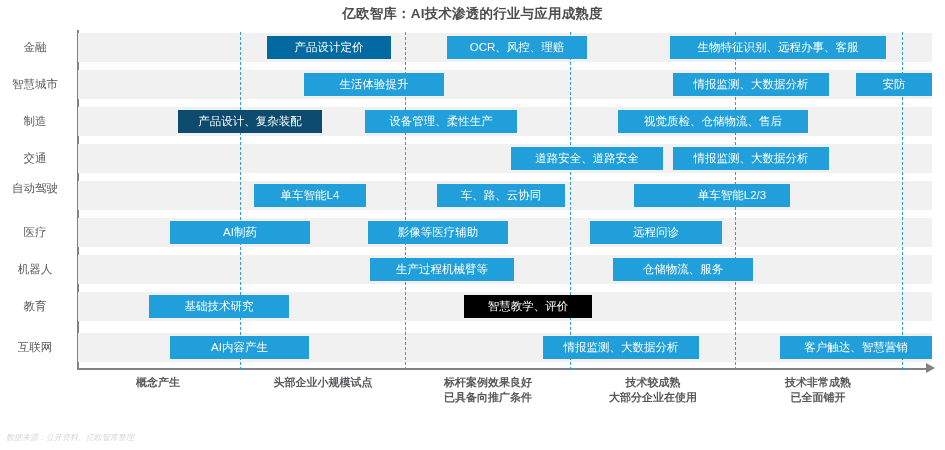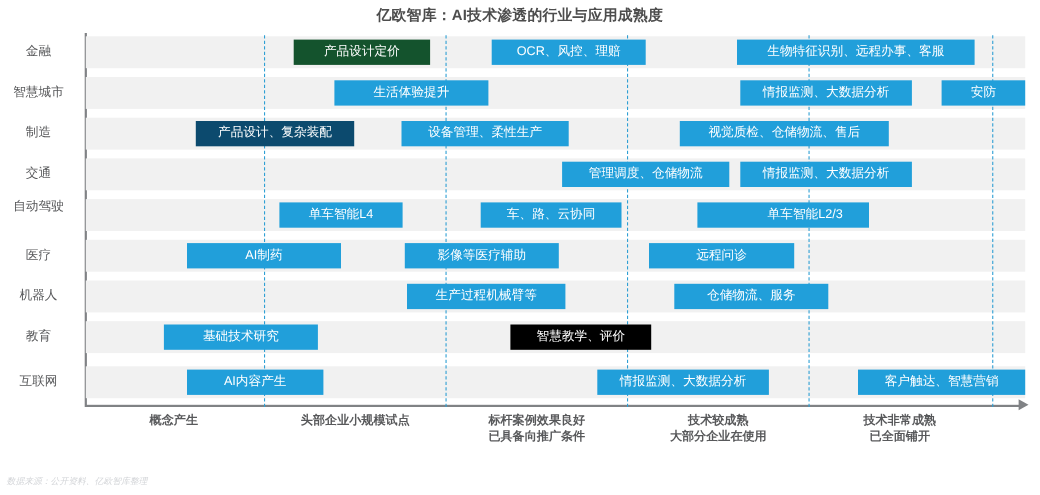--- a/index.html
+++ b/index.html
@@ -120,42 +120,42 @@
       <div class="row-label" style="top: 340px;"><span>互联网</span></div>
     </div>
   <div id="dividers-layer">
       <div class="stage-divider" style="left: 240px;"></div>
       <div class="stage-divider" style="left: 405px;"></div>
       <div class="stage-divider" style="left: 570px;"></div>
       <div class="stage-divider" style="left: 735px;"></div>
       <div class="stage-divider" style="left: 902px;"></div>
     </div>
   <div id="bars-layer">
-      <div class="bar" style="left: 267px; width: 124px; top: 36px; background: #14532d;">产品设计定价</div>
+      <div class="bar" style="left: 267px; width: 124px; top: 36px; background: #0369a1;">产品设计定价</div>
       <div class="bar" style="left: 447px; width: 140px; top: 36px; background: rgb(33, 159, 218);">OCR、风控、理赔</div>
       <div class="bar" style="left: 670px; width: 216px; top: 36px; background: rgb(33, 159, 218);">生物特征识别、远程办事、客服</div>
       <div class="bar" style="left: 304px; width: 140px; top: 73px; background: rgb(33, 159, 218);">生活体验提升</div>
       <div class="bar" style="left: 673px; width: 156px; top: 73px; background: rgb(33, 159, 218);">情报监测、大数据分析</div>
       <div class="bar" style="left: 856px; width: 76px; top: 73px; background: rgb(33, 159, 218);">安防</div>
       <div class="bar" style="left: 178px; width: 144px; top: 110px; background: #0c4a6e;">产品设计、复杂装配</div>
       <div class="bar" style="left: 365px; width: 152px; top: 110px; background: rgb(33, 159, 218);">设备管理、柔性生产</div>
       <div class="bar" style="left: 618px; width: 190px; top: 110px; background: rgb(33, 159, 218);">视觉质检、仓储物流、售后</div>
-      <div class="bar" style="left: 511px; width: 152px; top: 147px; background: rgb(33, 159, 218);">管理调度、仓储物流</div>
+      <div class="bar" style="left: 511px; width: 152px; top: 147px; background: rgb(33, 159, 218);">道路安全、道路安全</div>
       <div class="bar" style="left: 673px; width: 156px; top: 147px; background: rgb(33, 159, 218);">情报监测、大数据分析</div>
       <div class="bar" style="left: 254px; width: 112px; top: 184px; background: rgb(33, 159, 218);">单车智能L4</div>
       <div class="bar" style="left: 437px; width: 128px; top: 184px; background: rgb(33, 159, 218);">车、路、云协同</div>
       <div class="bar" style="left: 634px; width: 156px; top: 184px; background: rgb(33, 159, 218); padding-left: 40px;">单车智能L2/3</div>
       <div class="bar" style="left: 170px; width: 140px; top: 221px; background: rgb(33, 159, 218);">AI制药</div>
       <div class="bar" style="left: 368px; width: 140px; top: 221px; background: rgb(33, 159, 218);">影像等医疗辅助</div>
       <div class="bar" style="left: 590px; width: 132px; top: 221px; background: rgb(33, 159, 218);">远程问诊</div>
       <div class="bar" style="left: 370px; width: 144px; top: 258px; background: rgb(33, 159, 218);">生产过程机械臂等</div>
       <div class="bar" style="left: 613px; width: 140px; top: 258px; background: rgb(33, 159, 218);">仓储物流、服务</div>
       <div class="bar" style="left: 149px; width: 140px; top: 295px; background: rgb(33, 159, 218);">基础技术研究</div>
       <div class="bar" style="left: 464px; width: 128px; top: 295px; background: #000000;">智慧教学、评价</div>
-      <div class="bar" style="left: 170px; width: 124px; top: 336px; background: rgb(33, 159, 218);">AI内容产生</div>
+      <div class="bar" style="left: 170px; width: 139px; top: 336px; background: rgb(33, 159, 218);">AI内容产生</div>
       <div class="bar" style="left: 543px; width: 156px; top: 336px; background: rgb(33, 159, 218);">情报监测、大数据分析</div>
       <div class="bar" style="left: 780px; width: 152px; top: 336px; background: rgb(33, 159, 218);">客户触达、智慧营销</div>
     </div>
   <div id="stages-layer">
       <div class="stage-label" style="left: 78px; width: 160px;">
         <span>概念产生</span>
       </div>
       <div class="stage-label" style="left: 243px; width: 160px;">
         <span>头部企业小规模试点</span>
       </div>

